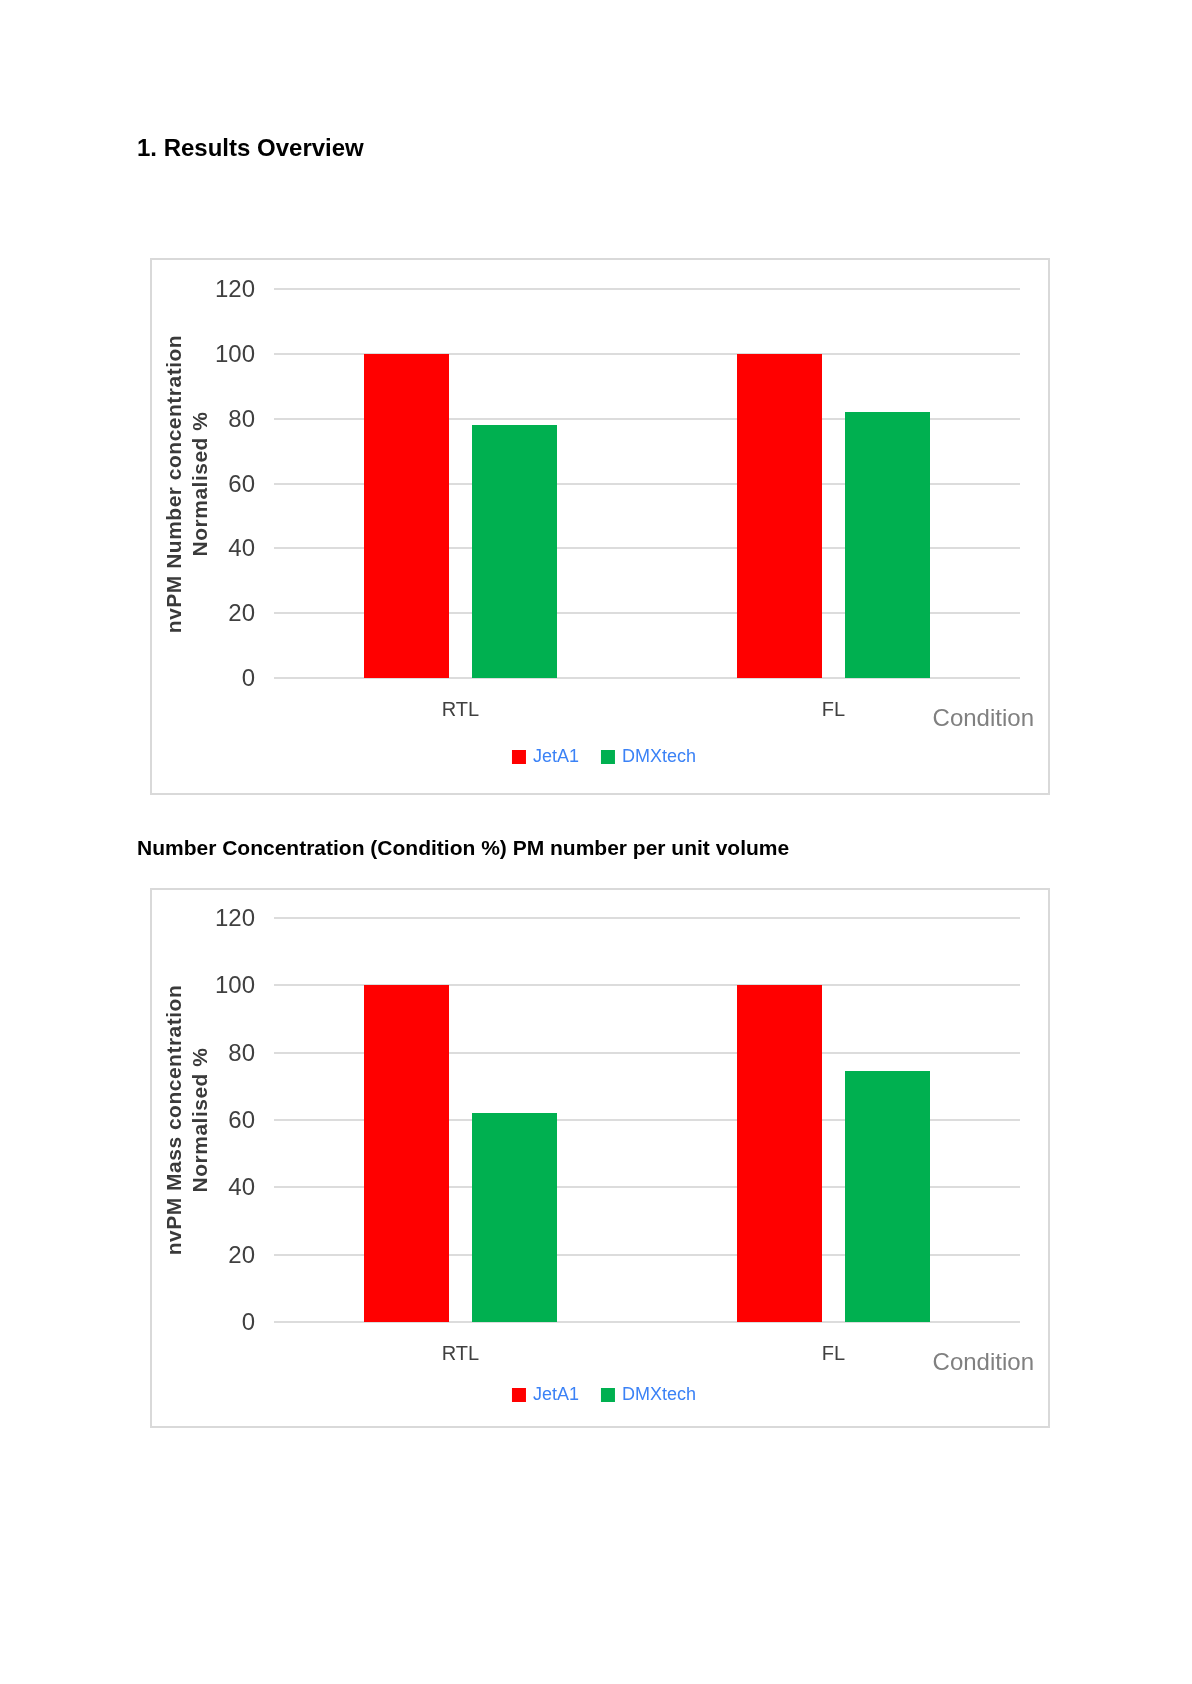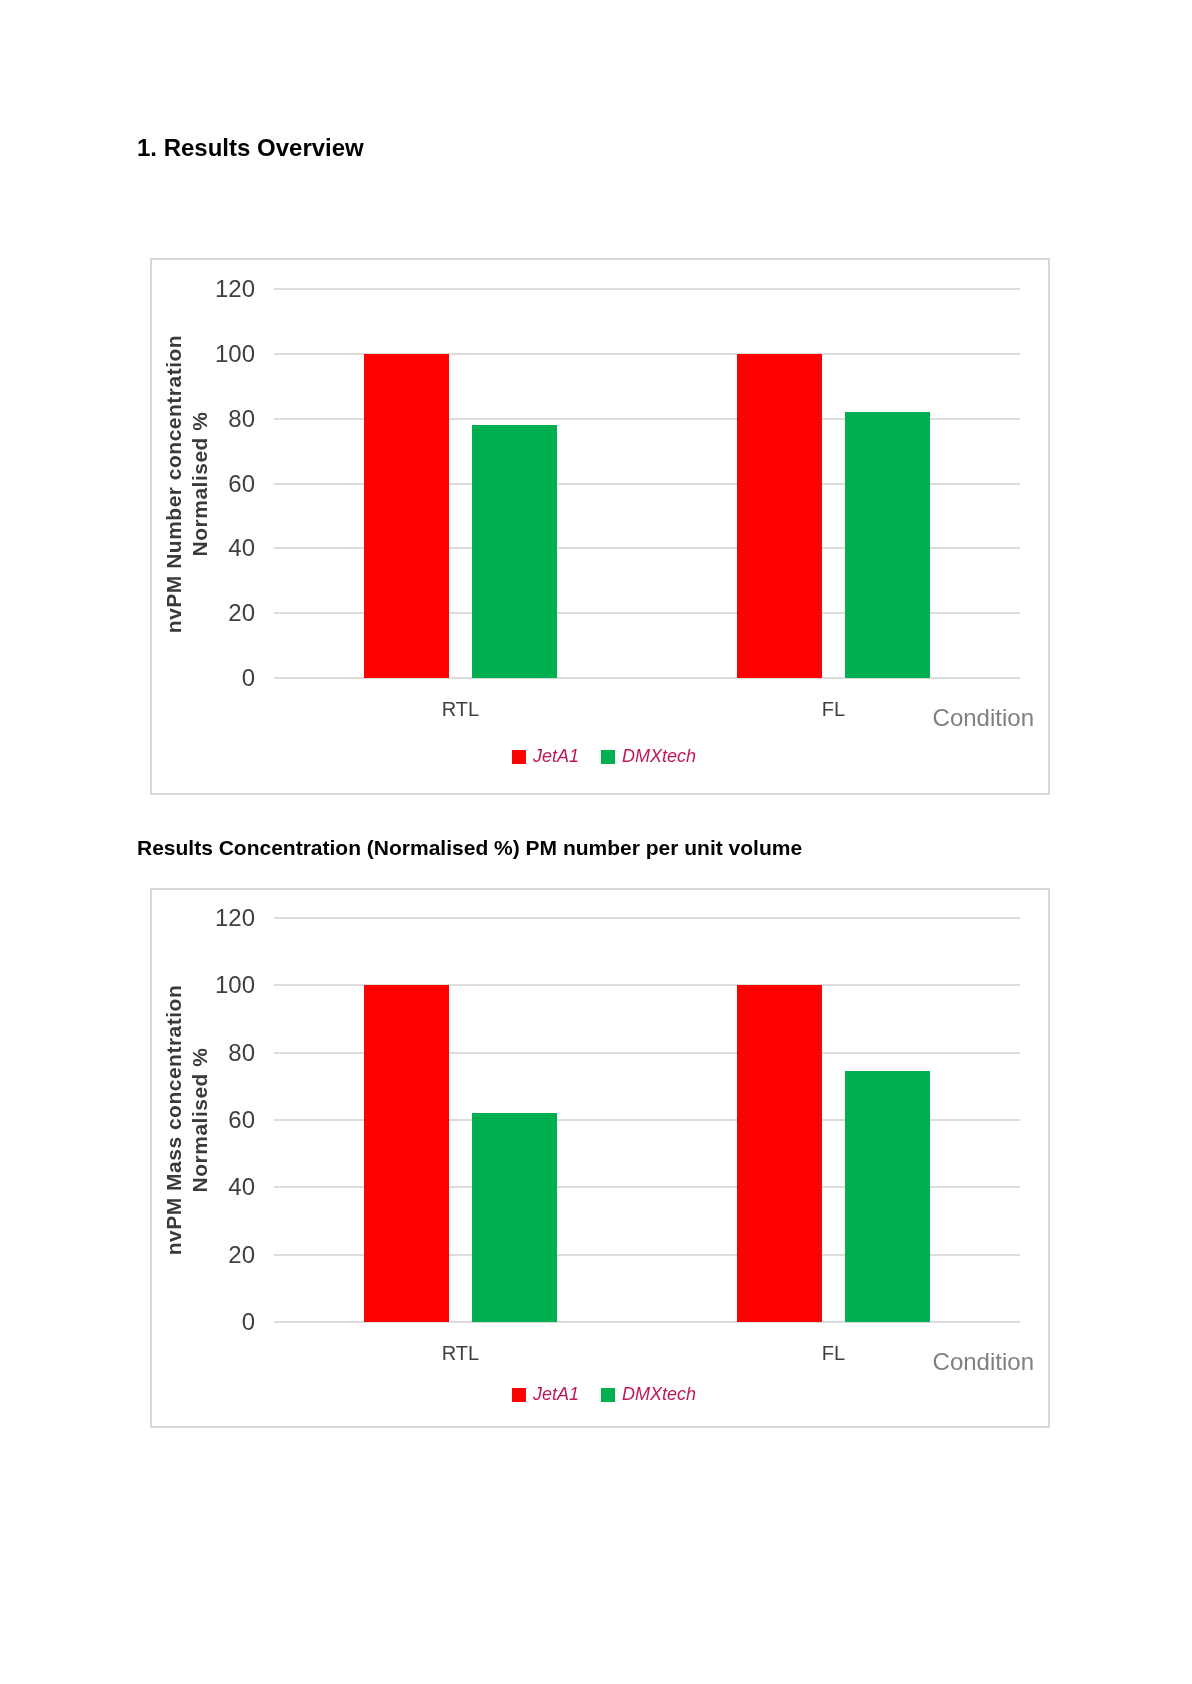--- a/index.html
+++ b/index.html
@@ -43,21 +43,21 @@
   .f2 .x-axis-title { top:458px; }
 
   .legend {
     position:absolute; display:flex; gap:22px; align-items:center;
     transform:translateX(-50%); white-space:nowrap;
   }
   .f1 .legend { left:452px; top:486px; }
   .f2 .legend { left:452px; top:494px; }
   .legend-item { display:inline-flex; align-items:center; gap:7px; }
   .swatch { width:14px; height:14px; display:inline-block; }
-  .legend-label { font-size:18px; color:#be185d;font-style:italic; }
+  .legend-label { font-size:18px; color:#3b82f6; }
 
   .y-title-anchor { position:absolute; left:36px; width:0; height:0; }
   .f1 .y-title-anchor { top:224px; }
   .f2 .y-title-anchor { top:230px; }
   .y-title {
     position:absolute; left:-260px; top:-27px; width:520px; height:54px;
     transform:rotate(-90deg);
     text-align:center; font-size:21px; line-height:26px; font-weight:bold;
     color:#3a3a3a; letter-spacing:0.5px;
   }
@@ -104,21 +104,21 @@
           <div class="swatch" style="background: rgb(255, 0, 0);"></div>
           <div class="legend-label">JetA1</div>
         </div>
         <div class="legend-item" style="display: inline-flex;">
           <div class="swatch" style="background: rgb(0, 176, 80);"></div>
           <div class="legend-label">DMXtech</div>
         </div>
       </div>
   </div>
 
-  <div class="caption cap1">Results Concentration (Normalised %) PM number per unit volume</div>
+  <div class="caption cap1">Number Concentration (Condition %) PM number per unit volume</div>
 
   <div class="chart-frame f2">
     <div class="y-title-anchor">
       <div class="y-title">
         <div class="yt1">nvPM Mass concentration</div>
         <div class="yt2">Normalised %</div>
       </div>
     </div>
     <div class="plot-area">
         <div class="gridline" style="top: calc(100% - 1px);"></div>

